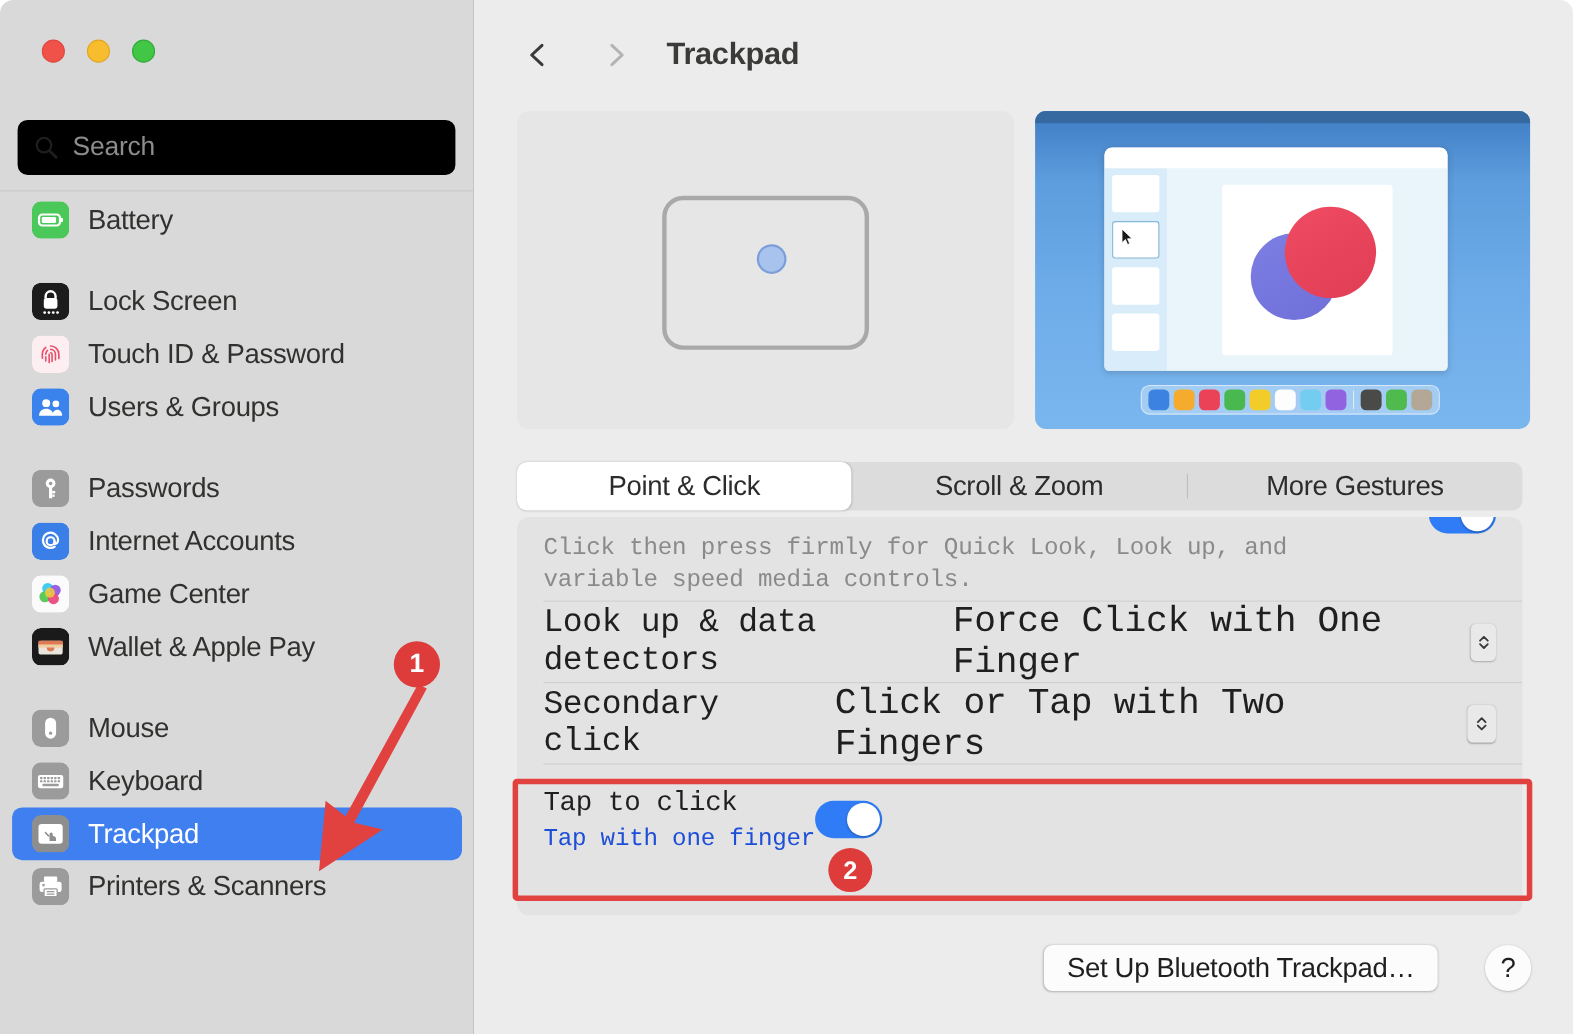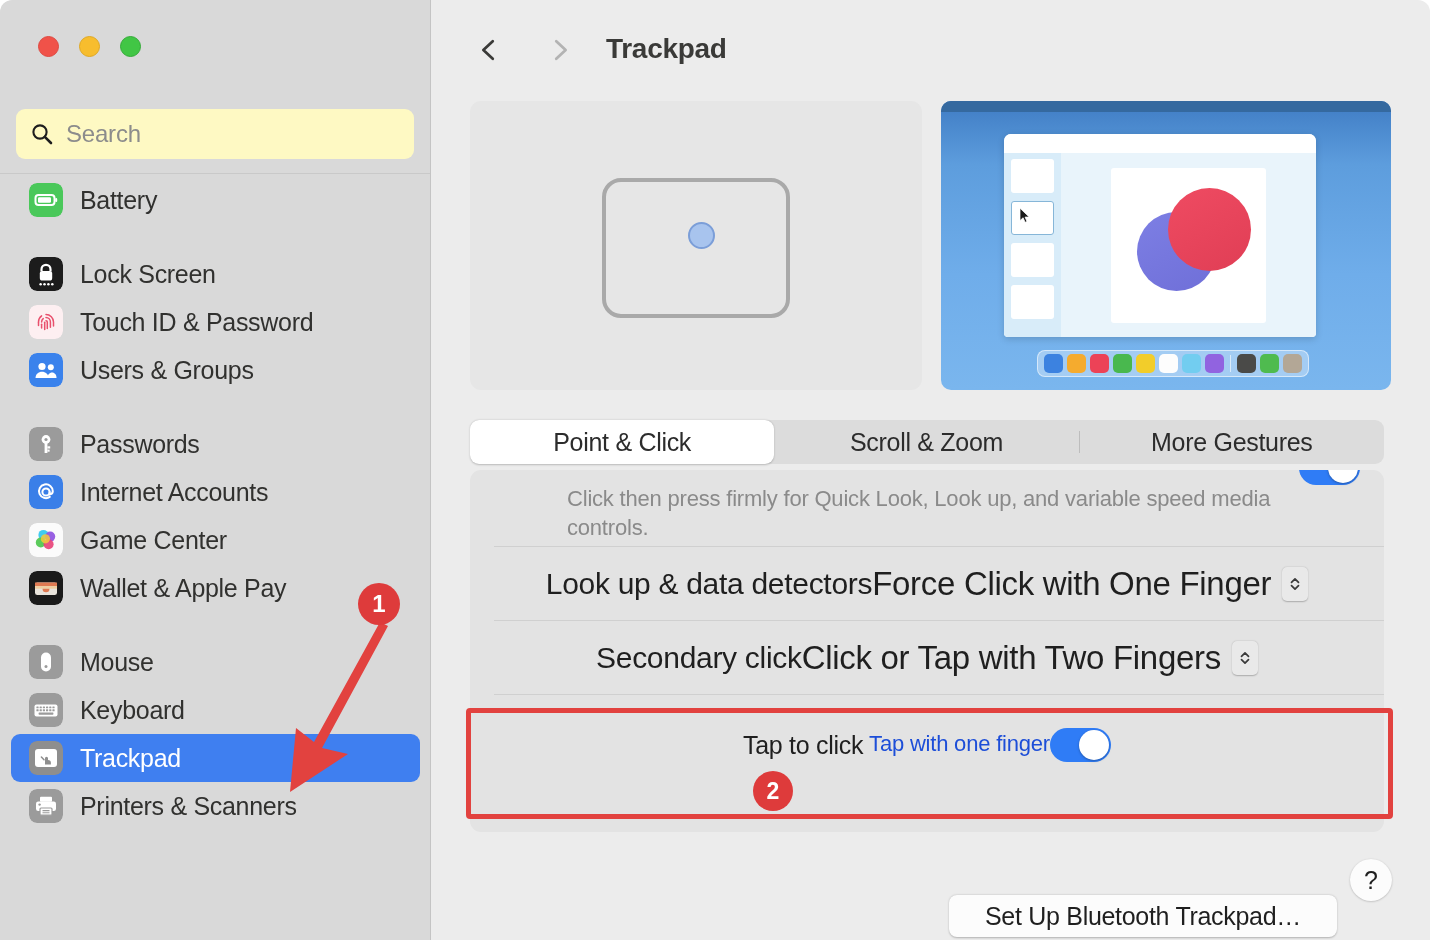--- a/index.html
+++ b/index.html
@@ -30,21 +30,21 @@
     display: flex; gap: 20px;
   }
   .light { width: 21px; height: 21px; border-radius: 50%; }
   .light.red { background: #f05249; border: 0.5px solid #de4840; }
   .light.yellow { background: #f7bd2e; border: 0.5px solid #dfa824; }
   .light.green { background: #41c645; border: 0.5px solid #34ab38; }
 
   .search-wrap {
     position: absolute; left: 16px; top: 109px;
     width: 398px; height: 50px;
-    background: #fef9c3;
+    background: #000000;
     border-radius: 9px;
     display: flex; align-items: center;
     padding: 0 14px;
   }
   .search-icon { width: 24px; height: 24px; flex: 0 0 auto; margin-right: 12px; }
   .search-placeholder {
     font-size: 24px; color: #8c8c8c; letter-spacing: -0.2px;
   }
 
   .sb-divider {
@@ -203,21 +203,21 @@
   .settings {
     position: absolute; left: 470px; top: 470px;
     width: 914px; height: 362px;
     background: #e3e3e3;
     border-radius: 11px;
     overflow: hidden;
   }
   .srow {
     position: relative;
     padding: 0 24px;
-    display: flex; align-items: center; justify-content: center;
+    display: flex; align-items: center; justify-content: flex-start; font-family: Liberation Mono, monospace;
   }
   .srow-sep {
     height: 1px; background: #d0d0d0; margin-left: 24px; margin-right: 0;
   }
   .srow-clipped { height: 76px; padding-top: 14px; align-items: flex-start; }
   .sdesc {
     font-size: 22px; color: #8a8a8a; line-height: 1.32; letter-spacing: -0.2px;
     max-width: 720px;
   }
   .srow-std { height: 73px; }
@@ -240,33 +240,33 @@
     position: absolute; right: 2px; top: 2px;
     width: 30px; height: 30px; border-radius: 50%;
     background: #ffffff;
     box-shadow: 0 1px 2.5px rgba(0,0,0,0.3);
   }
   .toggle.clipped {
     position: absolute; right: 24px; top: -19px;
     height: 34px;
   }
   .srow-tap { height: 100px; align-items: center; }
-  .tap-text { display: flex; flex-direction: row; gap: 6px; }
+  .tap-text { display: flex; flex-direction: column; gap: 6px; }
   .tap-title { font-size: 25px; color: #1f1f1f; letter-spacing: -0.3px; }
   .tap-sub { font-size: 22px; color: #1d4ed8; letter-spacing: -0.2px; }
 
   
   .btn-setup {
     position: absolute; left: 949px; top: 859px;
-    height: 42px; padding: 0 36px;
+    height: 42px; padding: 0 21px;
     background: #fcfcfc;
     border-radius: 8px;
     box-shadow: 0 0.5px 2px rgba(0,0,0,0.25);
     display: flex; align-items: center;
-    font-size: 25px; color: #1f1f1f; letter-spacing: -0.3px; margin-top: 36px;
+    font-size: 25px; color: #1f1f1f; letter-spacing: -0.3px;
   }
   .btn-help {
     position: absolute; left: 1350px; top: 859px;
     width: 42px; height: 42px; border-radius: 50%;
     background: #fcfcfc;
     box-shadow: 0 0.5px 2px rgba(0,0,0,0.25);
     display: flex; align-items: center; justify-content: center;
     font-size: 25px; color: #1f1f1f;
   }
 

